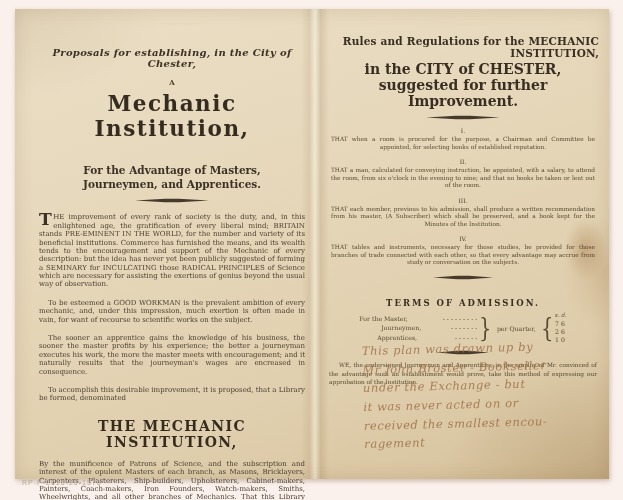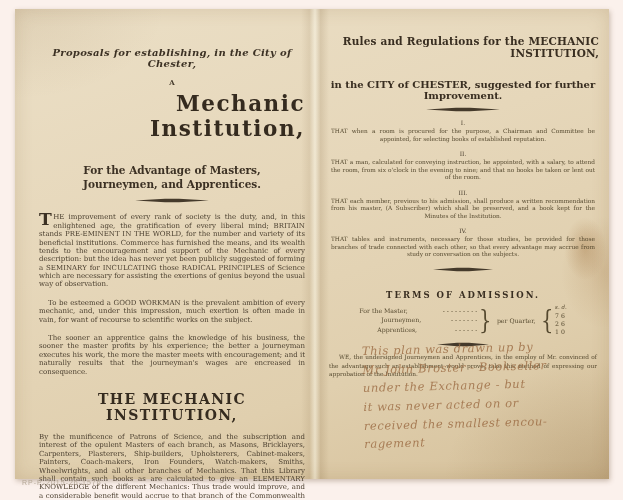--- a/index.html
+++ b/index.html
@@ -35,21 +35,21 @@
   .page-left  { left: 24px;  top: 38px; width: 266px; }
   .page-right { left: 312px; top: 26px; width: 272px; }
   .heading-italic {
     font-style: italic; font-weight: bold;
     font-size: 10px; letter-spacing: 0.3px;
     color: #3c3124; text-align: center;
   }
   .letter-a { font-size: 7px; font-weight: bold; text-align: center; margin-top: 9px; }
   .main-title {
     font-size: 21.5px; font-weight: bold; letter-spacing: 1.5px;
-    text-align: right; margin-top: 4px; color: #352b1f;
+    text-align: center; margin-top: 4px; color: #352b1f;
   }
   .sub-title {
     font-size: 10.5px; font-weight: bold; text-align: center;
     margin-top: 22px; line-height: 1.35; padding: 0 28px; color: #3c3124;
   }
   .body-para {
     font-size: 7px; line-height: 1.2; text-align: justify;
     color: #4c4030; margin-top: 10px;
   }
   .body-para.indent { text-indent: 9px; }
@@ -58,21 +58,21 @@
     padding-right: 1.5px; font-weight: bold; color: #3c3124;
   }
   .section-heading {
     font-size: 14px; font-weight: bold; letter-spacing: 1.4px;
     text-align: center; margin-top: 15px; color: #352b1f;
   }
   .rp-header {
     font-weight: bold; text-align: center; color: #392e21;
   }
   .rp-header .l1 { font-size: 10.5px; letter-spacing: 0.2px; text-align: right; }
-  .rp-header .l2 { font-size: 10px; margin-top: 20px; }
+  .rp-header .l2 { font-size: 14px; margin-top: 2px; }
   .rule-num {
     font-size: 6px; text-align: center; margin-top: 7px; color: #4c4030;
   }
   .rule-text {
     font-size: 5.8px; line-height: 1.3; text-align: justify; text-align-last: center;
     color: #55492f; margin-top: 2px; padding: 0 4px;
   }
   .terms-heading {
     font-size: 8.5px; font-weight: bold; letter-spacing: 2px;
     text-align: center; margin-top: 18px; color: #392e21;
@@ -119,20 +119,21 @@
     <div class="main-title">Mechanic Institution,</div>
     <div class="sub-title">For the Advantage of Masters, Journeymen, and Apprentices.</div>
 
     <svg class="swell" width="74" height="5" viewBox="0 0 74 5" style="display:block;margin:7px auto 4px auto;">
       <polygon points="0,2.5 30,0.7 44,0.7 74,2.5 44,4.3 30,4.3"></polygon>
     </svg>
 
     <p class="body-para dropcap">THE improvement of every rank of society is the duty, and, in this enlightened age, the gratification of every liberal mind; BRITAIN stands PRE-EMINENT IN THE WORLD, for the number and variety of its beneficial institutions. Commerce has furnished the means, and its wealth tends to the encouragement and support of the Mechanic of every description: but the idea has never yet been publicly suggested of forming a SEMINARY for INCULCATING those RADICAL PRINCIPLES of Science which are necessary for assisting the exertions of genius beyond the usual way of observation.</p>
     <p class="body-para indent">To be esteemed a GOOD WORKMAN is the prevalent ambition of every mechanic, and, under this impression, much exertion is often made in vain, for want of recourse to scientific works on the subject.</p>
     <p class="body-para indent">The sooner an apprentice gains the knowledge of his business, the sooner the master profits by his experience; the better a journeyman executes his work, the more the master meets with encouragement; and it naturally results that the journeyman's wages are encreased in consequence.</p>
+    <p class="body-para indent">To accomplish this desirable improvement, it is proposed, that a Library be formed, denominated</p>
 
     <div class="section-heading">THE MECHANIC INSTITUTION,</div>
 
     <p class="body-para">By the munificence of Patrons of Science, and the subscription and interest of the opulent Masters of each branch, as Masons, Bricklayers, Carpenters, Plasterers, Ship-builders, Upholsterers, Cabinet-makers, Painters, Coach-makers, Iron Founders, Watch-makers, Smiths, Wheelwrights, and all other branches of Mechanics. That this Library shall contain such books as are calculated to give an ELEMENTARY KNOWLEDGE of the different Mechanics: Thus trade would improve, and a considerable benefit would accrue to that branch of the Commonwealth on whose conduct and skill so much depends: For let us not only look to the improvement of SCIENCE, but to the improvement of MORALS; the leisure hours of journeymen, for want of such an establishment, are passed in public-houses; those of apprentices in the rows and streets; whereas if this Library was open to receive them, from six to nine each evening, the well-disposed would seek, with LAUDABLE AVIDITY, for that KNOWLEDGE which would prove an ESSENTIAL SERVICE to THEMSELVES, and an ADVANTAGE and IMPROVEMENT to the COUNTRY in general.</p>
 
   </div>
 
   <div class="page page-right">
     <div class="rp-header">
       <div class="l1">Rules and Regulations for the MECHANIC INSTITUTION,</div>

